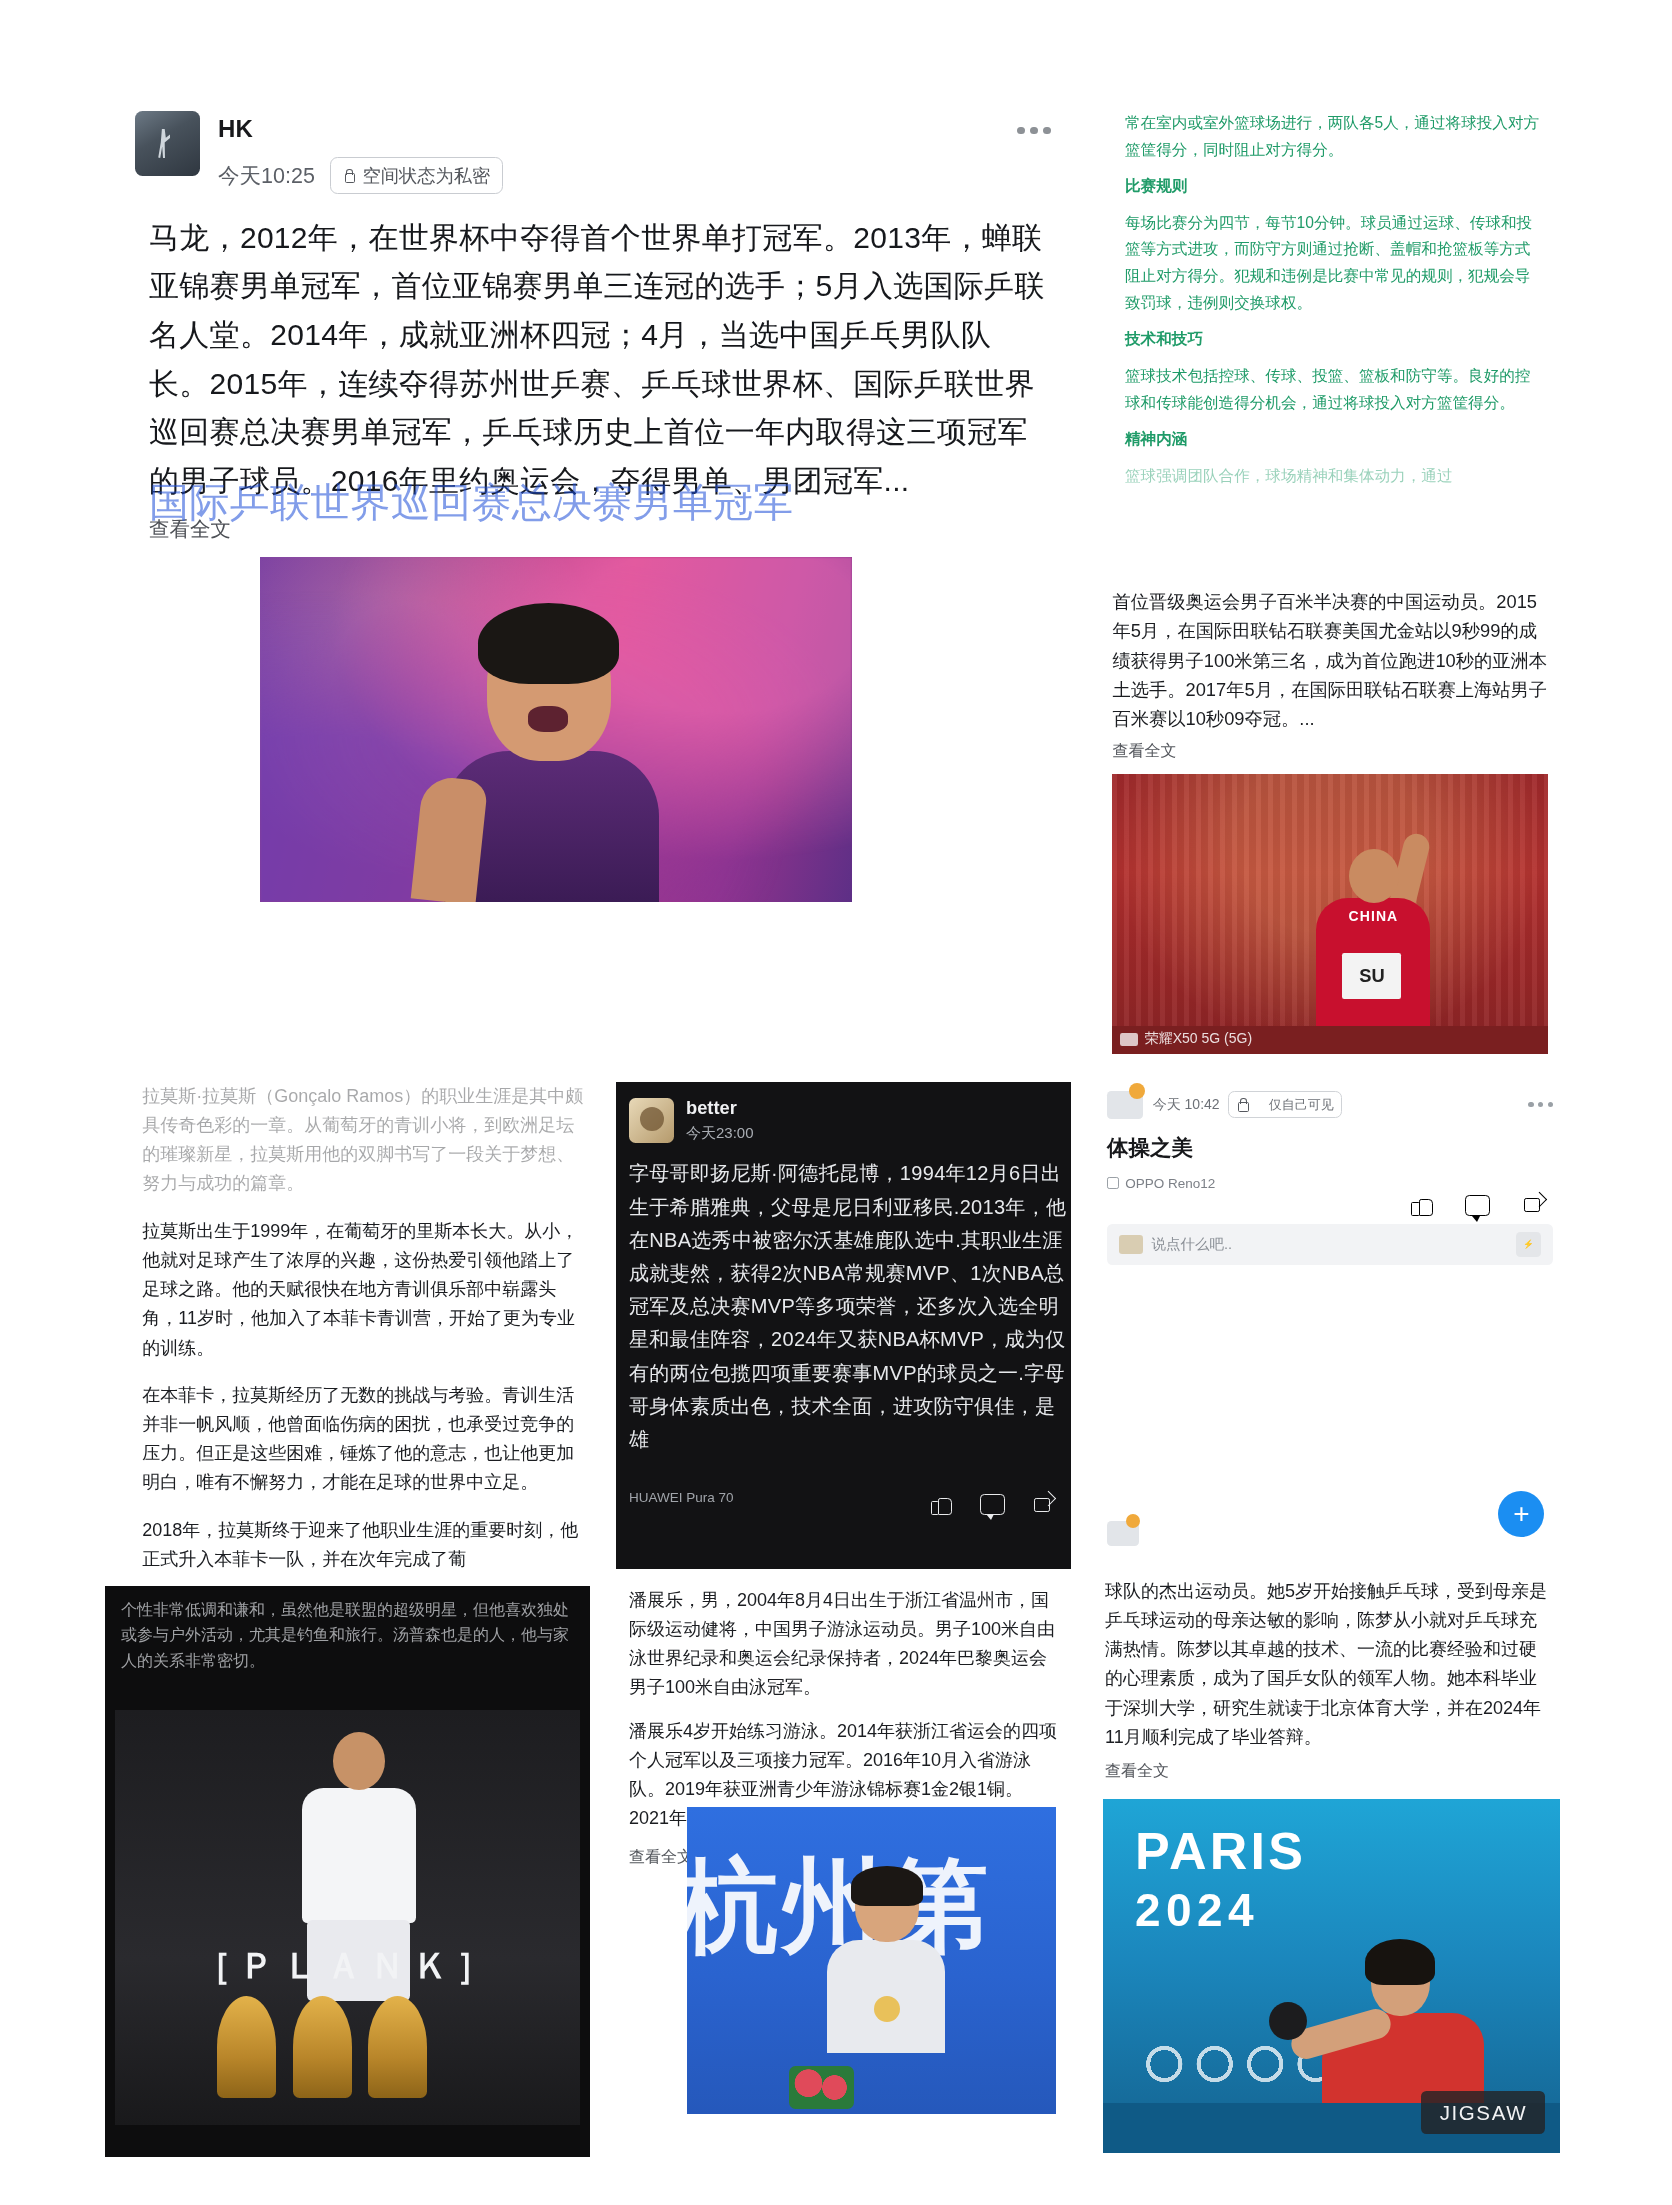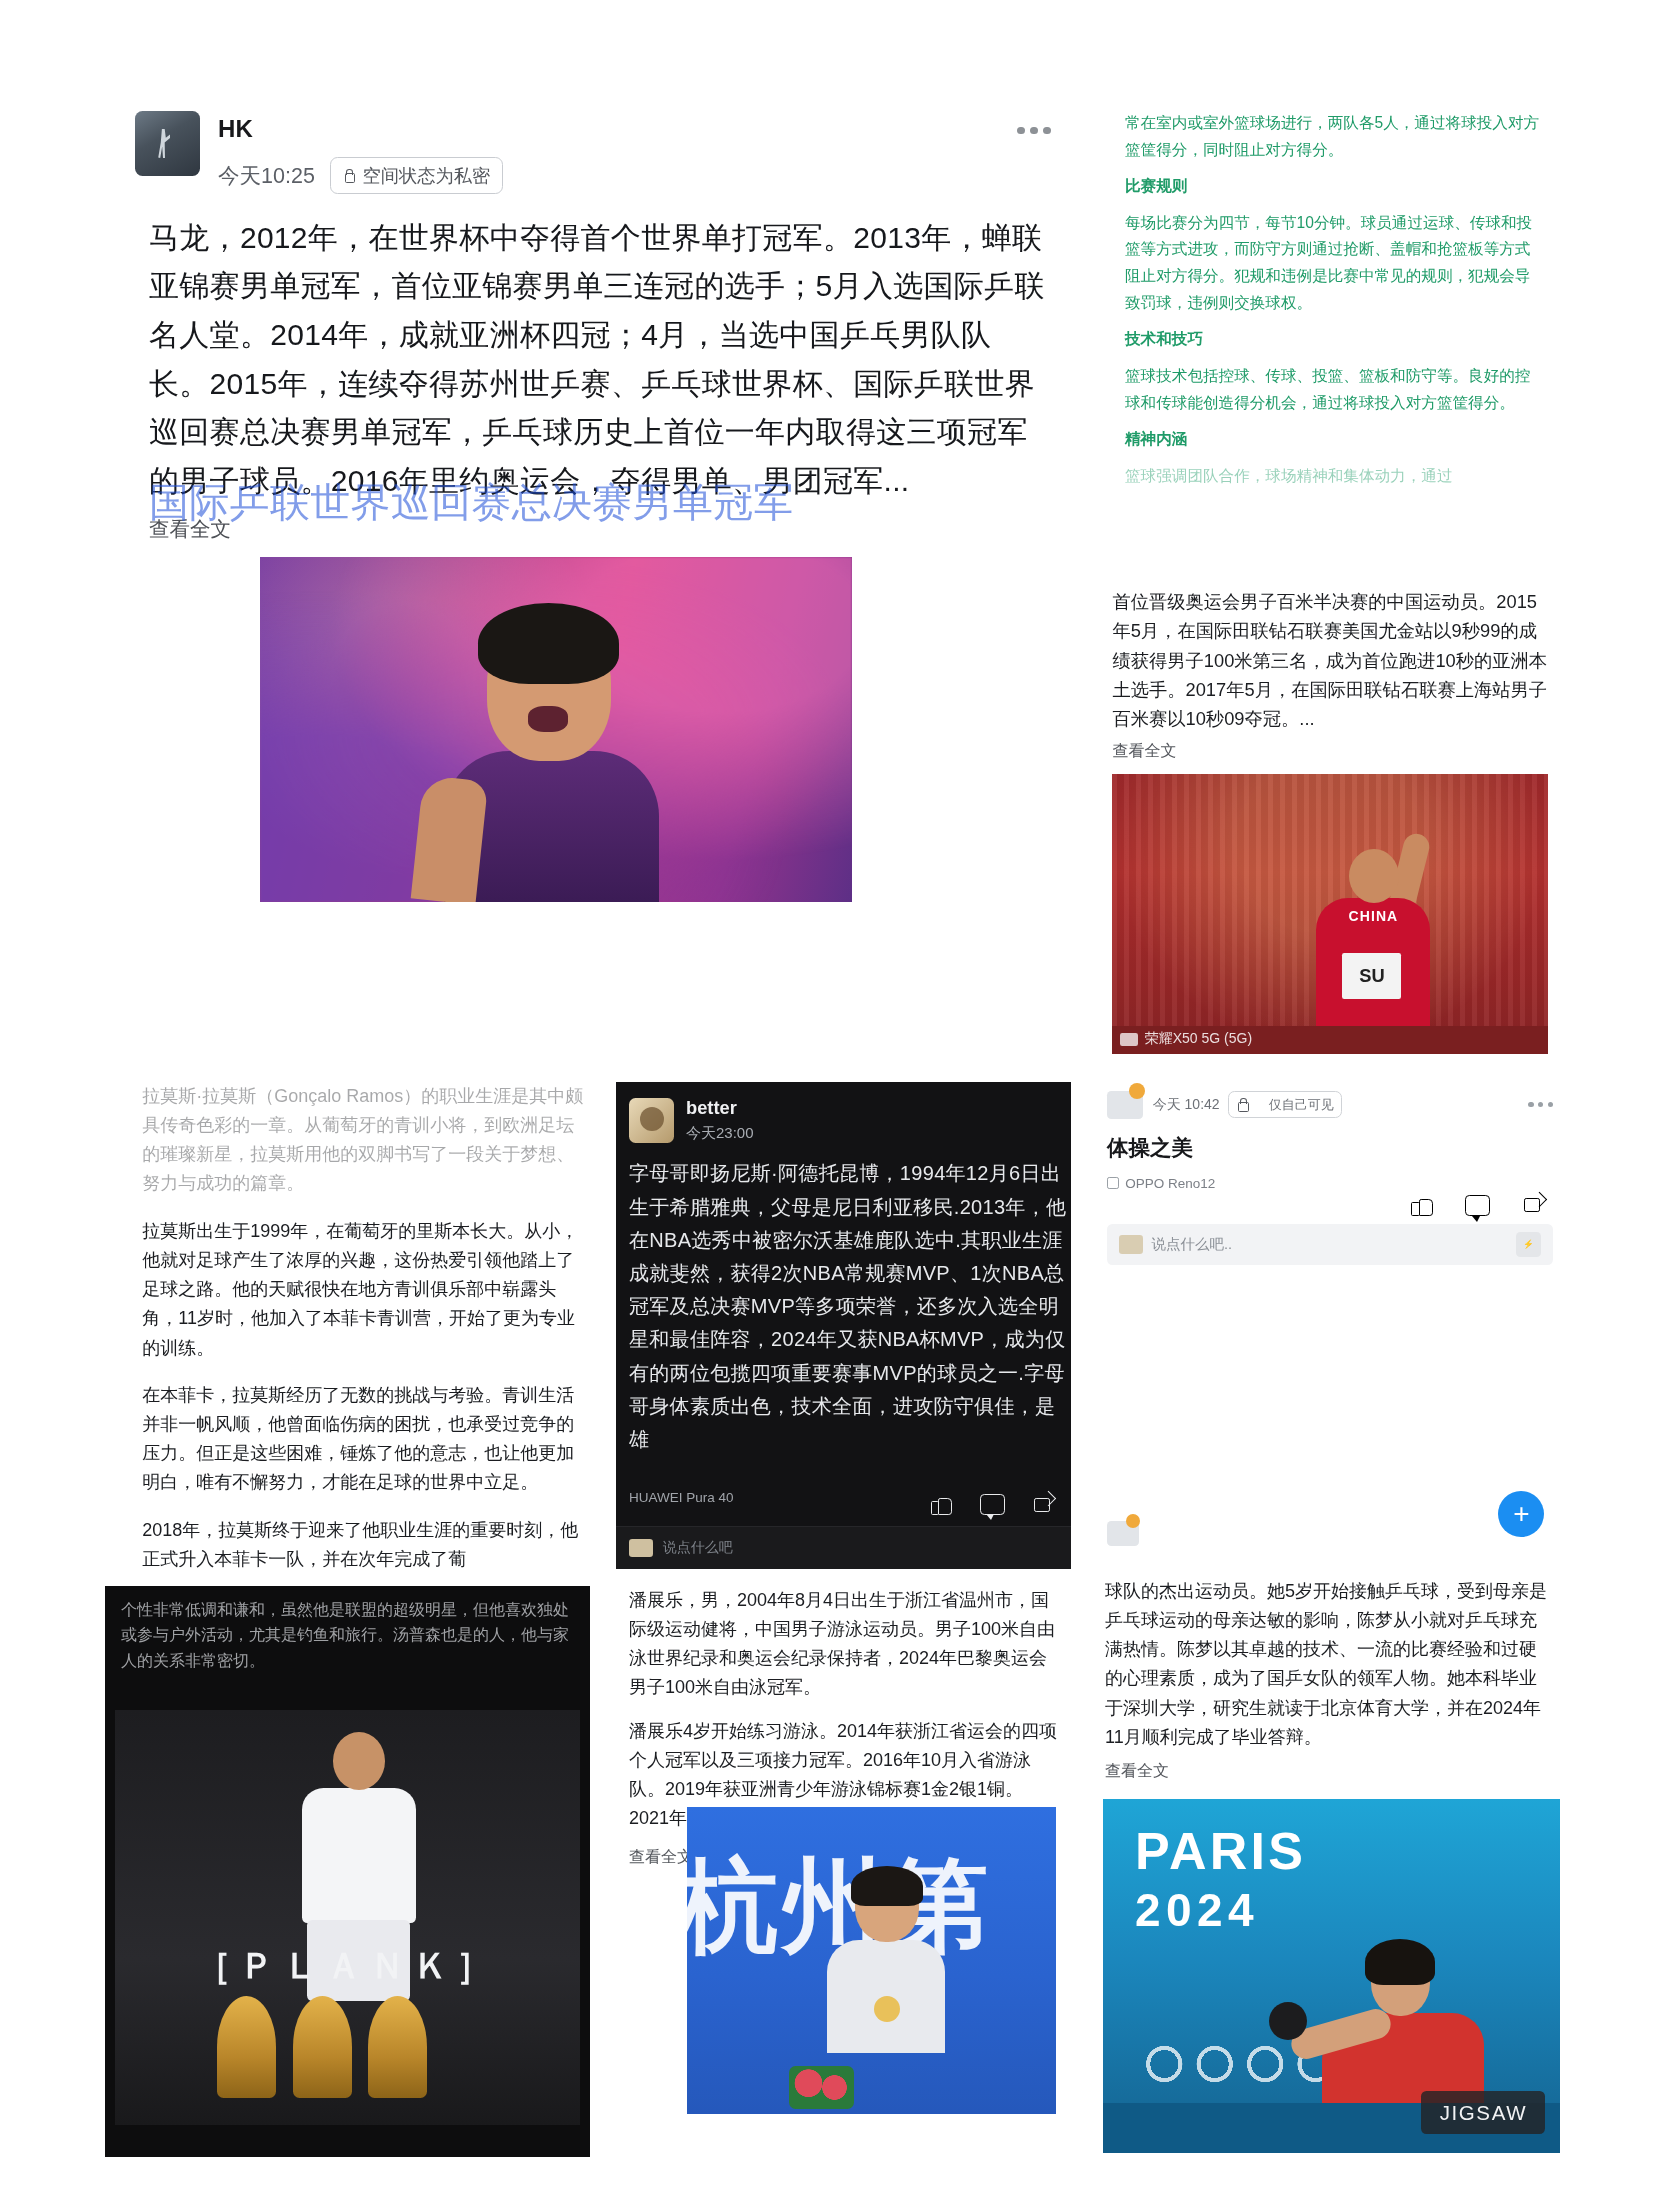--- a/index.html
+++ b/index.html
@@ -381,29 +381,25 @@
 
   <div class="card dark" id="better">
     <div class="hdr">
       <div class="av2"></div>
       <div class="nm">
         <div class="n1">better</div>
         <div class="n2">今天23:00</div>
       </div>
     </div>
     <div class="btxt">字母哥即扬尼斯·阿德托昆博，1994年12月6日出生于希腊雅典，父母是尼日利亚移民.2013年，他在NBA选秀中被密尔沃基雄鹿队选中.其职业生涯成就斐然，获得2次NBA常规赛MVP、1次NBA总冠军及总决赛MVP等多项荣誉，还多次入选全明星和最佳阵容，2024年又获NBA杯MVP，成为仅有的两位包揽四项重要赛事MVP的球员之一.字母哥身体素质出色，技术全面，进攻防守俱佳，是雄</div>
-    <div class="device">HUAWEI Pura 40</div>
+    <div class="device">HUAWEI Pura 70</div>
     <div class="actions">
       <span class="ic ic-thumb"></span>
       <span class="ic ic-cmt"></span>
       <span class="ic ic-share"></span>
-    </div>
-    <div class="cmtbar">
-      <span class="mini"></span>
-      <span class="ph">说点什么吧</span>
     </div>
   </div>
 
   <div class="card" id="gym">
     <div class="hdr">
       <div class="av3"></div>
       <div class="t">今天 10:42</div>
       <div class="pill2">
         <span class="lock"></span>
         <span>仅自己可见</span>

